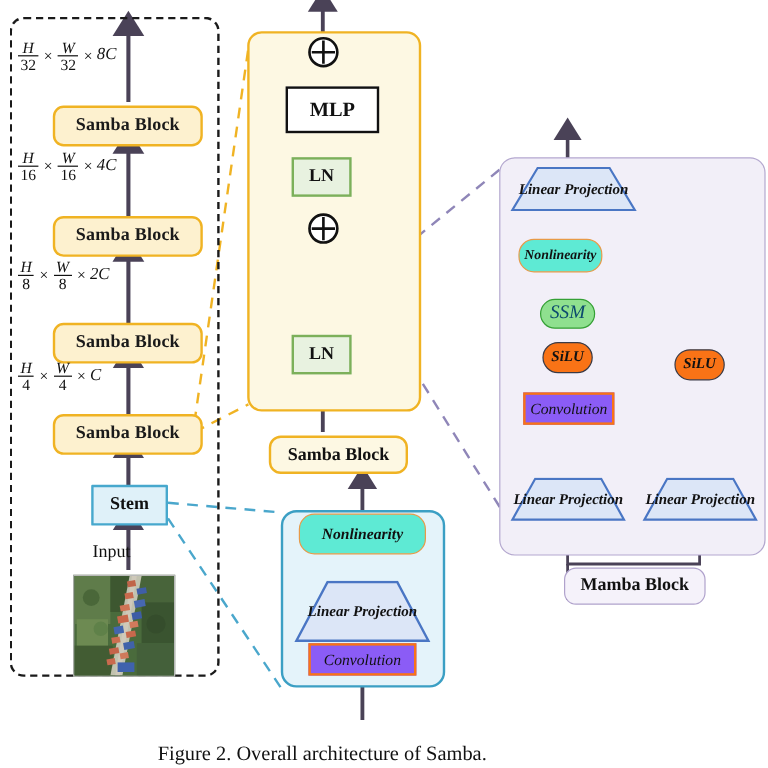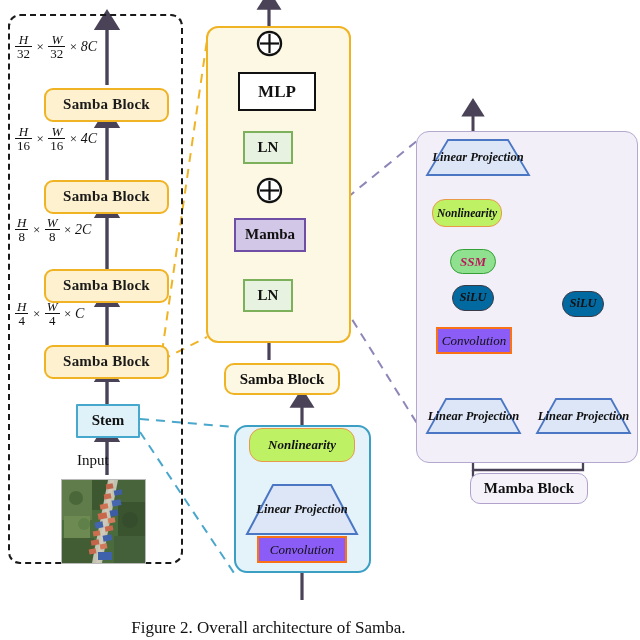--- a/index.html
+++ b/index.html
@@ -182,39 +182,39 @@
     border-radius: 10px;
     display: flex;
     align-items: center;
     justify-content: center;
     font-weight: bold;
     font-size: 15px;
     color: #111;
     z-index: 6;
   }
   .nonlin-box {
-    background: #bef264;
+    background: #5eead4;
     border: 1.8px solid #e89a48;
     border-radius: 13px;
     font-style: italic;
     font-weight: bold;
     font-size: 13px;
     color: #111;
   }
   .ssm-box {
     background: #8fe08f;
     border: 1.8px solid #35a035;
     border-radius: 13px;
     font-style: italic;
-    font-weight: bold;
-    font-size: 13px;
-    color: #be185d;
+    font-weight: normal;
+    font-size: 16px;
+    color: #0c4a6e;
   }
   .silu-box {
-    background: #0369a1;
+    background: #f97316;
     border: 1.8px solid #3a3a46;
     border-radius: 16px;
     font-style: italic;
     font-weight: bold;
     font-size: 12.5px;
     color: #111;
   }
   .conv-box {
     background: #8b5cf6;
     border: 2px solid #f97316;
@@ -495,23 +495,20 @@
   </div>
 
   <div class="node" style="left:252px; top:177px; width:34px; height:26px; z-index:6;">
     <svg width="27" height="27" viewBox="0 0 27 27">
       <circle cx="13.5" cy="13.5" r="11.6" fill="#ffffff" stroke="#111" stroke-width="2.2"></circle>
       <line x1="13.5" y1="3.8" x2="13.5" y2="23.2" stroke="#111" stroke-width="2.2"></line>
       <line x1="3.8" y1="13.5" x2="23.2" y2="13.5" stroke="#111" stroke-width="2.2"></line>
     </svg>
   </div>
 
-  <div class="node mamba-box" style="left:234px; top:218px; width:72px; height:34px;">
-    <span>Mamba</span>
-  </div>
 
   <div class="node ln-box" style="left:243px; top:279px; width:50px; height:33px;">
     <span>LN</span>
   </div>
 
   <div class="panel-label-samba" style="left:224px; top:363px; width:116px; height:32px;">
     <span>Samba Block</span>
   </div>
 
   <div class="panel-stem" style="left:234px; top:425px; width:137px; height:148px;"></div>

